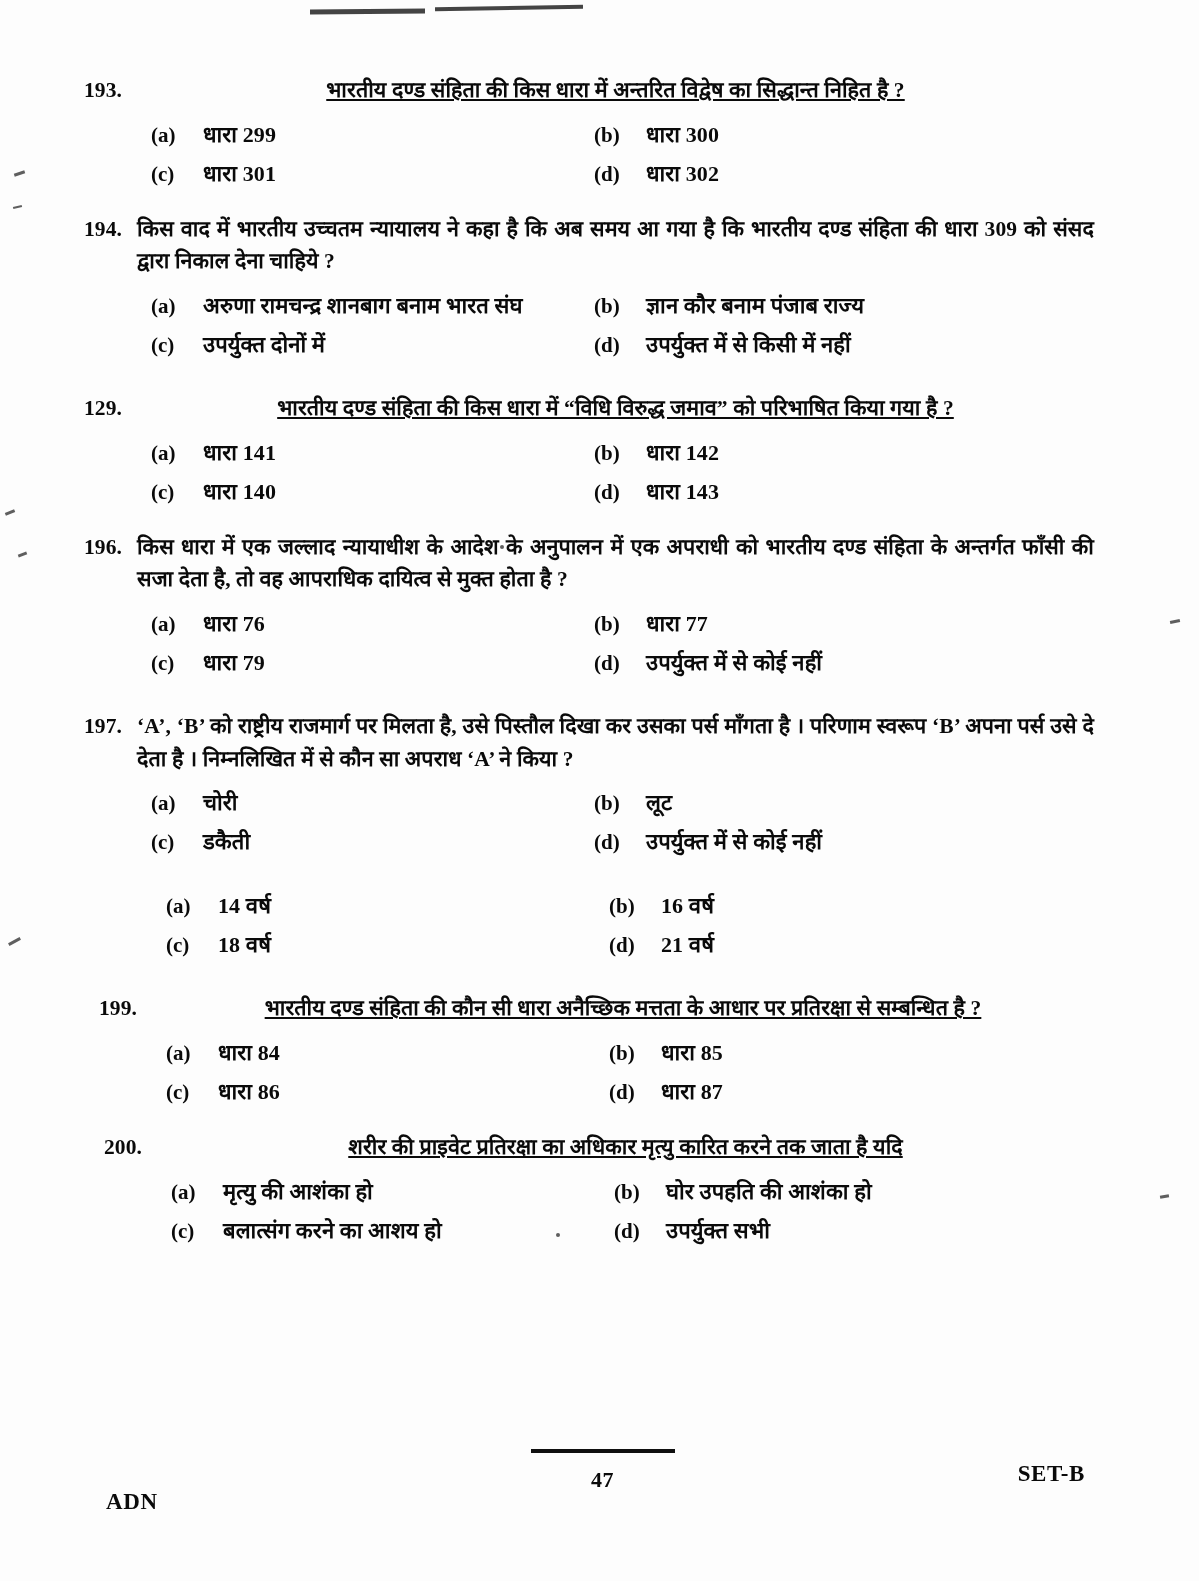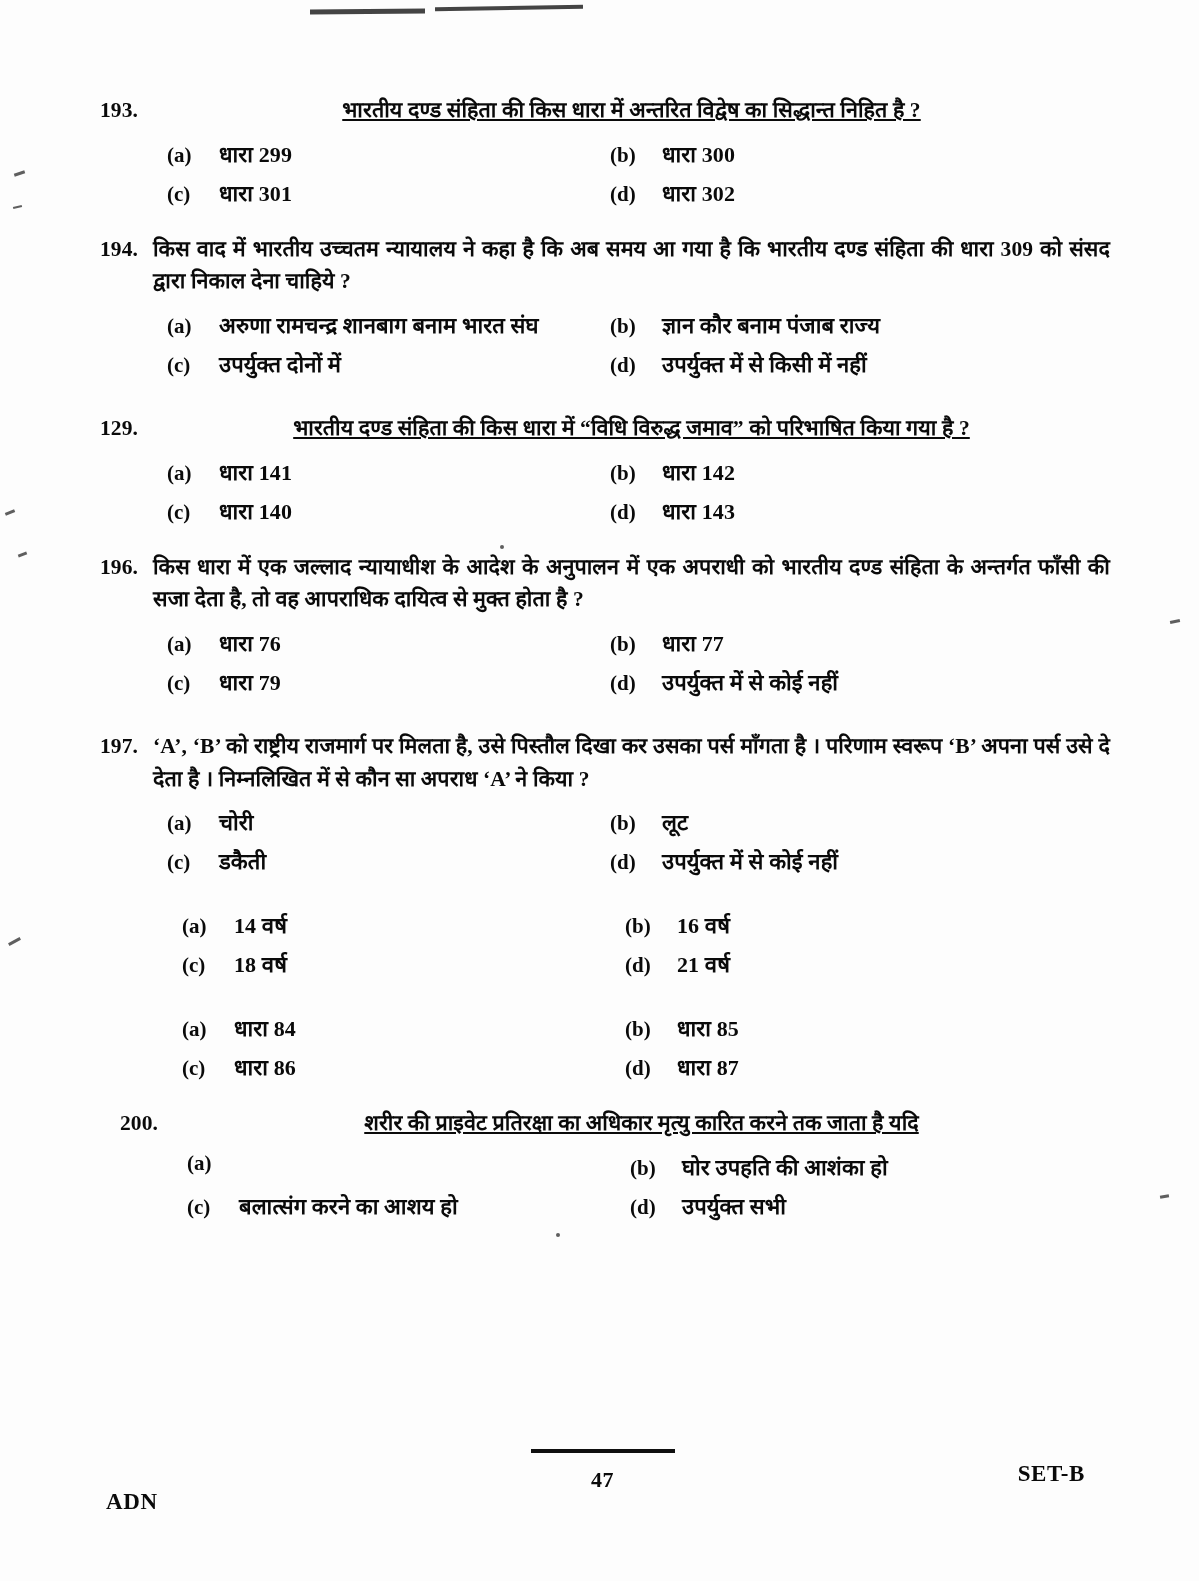--- a/index.html
+++ b/index.html
@@ -31,24 +31,23 @@
   .speck {
     position: absolute;
     background: #2a2a2a;
     opacity: .75;
     pointer-events: none;
   }
 
   
   .content {
     position: absolute;
-    left: 100px;
+    left: 84px;
     top: 74px;
     width: 1010px;
-    margin-top: 20px;
   }
 
   .question-block {
     margin-bottom: 26px;
   }
 
   .q-head {
     display: flex;
     align-items: baseline;
     font-size: 21.5px;
@@ -339,20 +338,24 @@
           </div>
           <div class="opt col-right">
             <span class="opt-key">(d)</span>
             <span class="opt-val">21 वर्ष</span>
           </div>
         </div>
       </div>
     </div>
 
     <div class="question-block indent-2">
+      <div class="q-head">
+        <span class="q-num">199.</span>
+        <span class="q-text single">भारतीय दण्ड संहिता की कौन सी धारा अनैच्छिक मत्तता के आधार पर प्रतिरक्षा से सम्बन्धित है ?</span>
+      </div>
       <div class="options">
         <div class="opt-row">
           <div class="opt col-left">
             <span class="opt-key">(a)</span>
             <span class="opt-val">धारा 84</span>
           </div>
           <div class="opt col-right">
             <span class="opt-key">(b)</span>
             <span class="opt-val">धारा 85</span>
           </div>
@@ -372,20 +375,21 @@
 
     <div class="question-block indent-3">
       <div class="q-head">
         <span class="q-num">200.</span>
         <span class="q-text single">शरीर की प्राइवेट प्रतिरक्षा का अधिकार मृत्यु कारित करने तक जाता है यदि</span>
       </div>
       <div class="options">
         <div class="opt-row">
           <div class="opt col-left">
             <span class="opt-key">(a)</span>
+            <span class="opt-val">मृत्यु की आशंका हो</span>
           </div>
           <div class="opt col-right">
             <span class="opt-key">(b)</span>
             <span class="opt-val">घोर उपहति की आशंका हो</span>
           </div>
         </div>
         <div class="opt-row">
           <div class="opt col-left">
             <span class="opt-key">(c)</span>
             <span class="opt-val">बलात्संग करने का आशय हो</span>

